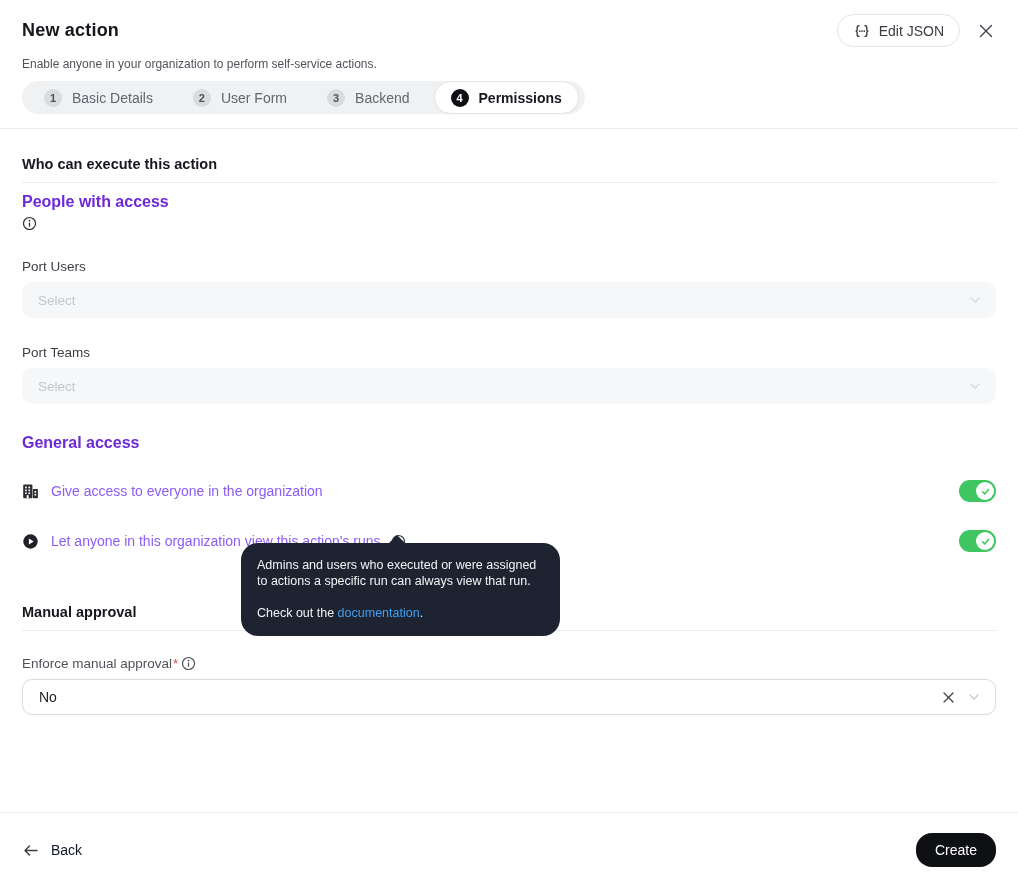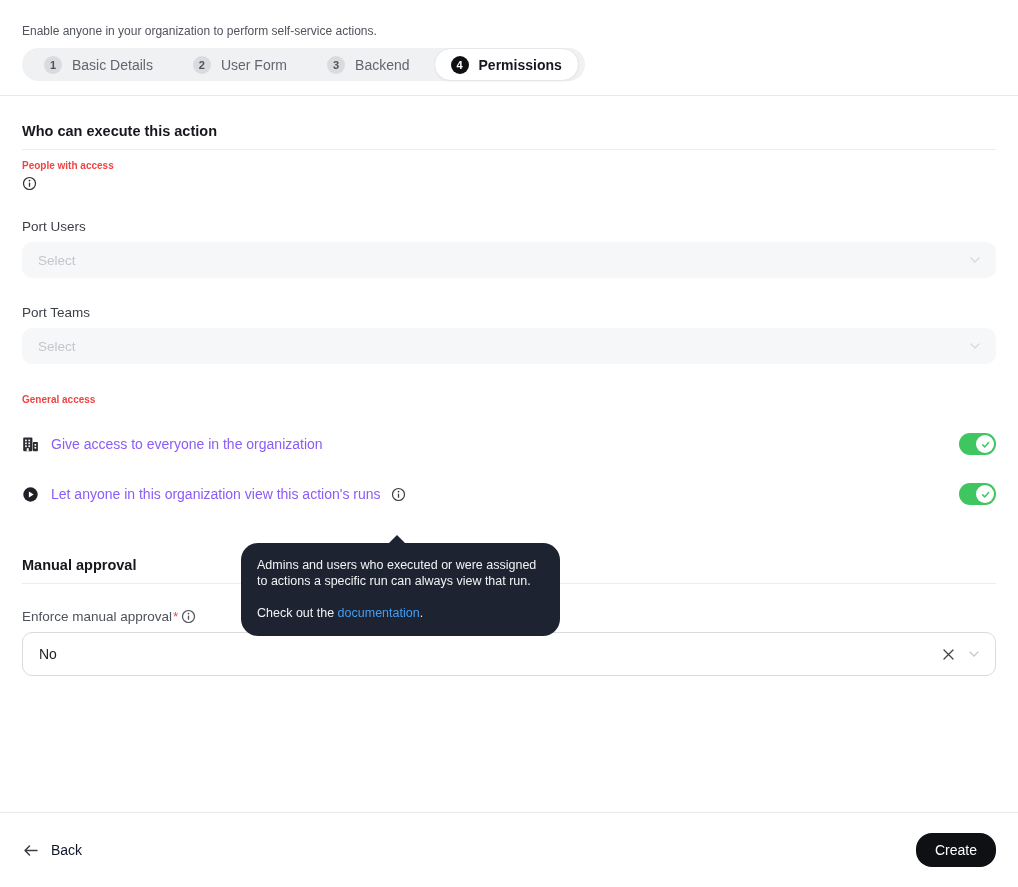--- a/index.html
+++ b/index.html
@@ -35,21 +35,21 @@
   .step.active {
     background:#fff; border:1px solid #e4e6ea; border-radius:17px; height:33px;
     padding:0 16px; margin:0 -16px; box-shadow:0 1px 2px rgba(20,22,27,.04);
   }
   .step.active .step-num { background:#0f1014; color:#fff; }
   .step.active .step-label { color:#16181d; font-weight:600; }
   
   .main { padding:0 22px; }
   .section-heading { margin-top:27px; font-size:14.5px; font-weight:700; color:#16181d; }
   .divider { border-top:1px solid #ececf0; margin-top:10px; }
-  .sub-label { margin-top:10px; font-size:10px; font-weight:700; color:#ef4444; }
+  .sub-label { margin-top:10px; font-size:16px; font-weight:700; color:#6d28d9; }
   .info-block { margin-top:5px; color:#2c2e34; }
   .field-label { margin-top:24px; font-size:13.5px; color:#3c3f47; }
   .select-box {
     margin-top:8px; height:36px; background:#f6f7f8; border-radius:10px;
     display:flex; align-items:center; padding:0 16px; cursor:pointer;
   }
   .select-placeholder { font-size:13.5px; color:#c3c6cc; flex:1; }
   .select-box .chev { color:#d8dade; }
   .toggle-row { margin-top:28px; display:flex; align-items:center; }
   .row-icon { color:#2a2c32; margin-right:12px; }
@@ -61,21 +61,21 @@
   }
   .toggle .knob {
     position:absolute; top:2px; right:2px; width:18px; height:18px; border-radius:50%;
     background:#fff; display:flex; align-items:center; justify-content:center;
   }
   .manual-wrap { position:relative; }
   .manual-heading { margin-top:52px; font-size:14.5px; font-weight:700; color:#16181d; }
   .enforce-label { margin-top:25px; font-size:13.5px; color:#4e525a; display:flex; align-items:center; }
   .required-mark { color:#e5484d; margin:0 3px 0 1px; }
   .dropdown {
-    margin-top:8px; height:44px; background:#fff; border:1px solid #d9dbdf; border-radius:10px;
+    margin-top:8px; height:36px; background:#fff; border:1px solid #d9dbdf; border-radius:10px;
     display:flex; align-items:center; padding:0 16px; cursor:pointer;
   }
   .dropdown-value { font-size:14px; color:#1d1f26; flex:1; }
   .clear-x { color:#3f434c; cursor:pointer; display:flex; margin-right:14px; }
   .dropdown .chev { color:#c8cbd1; }
   
   .tooltip {
     position:absolute; left:241px; top:543px; width:319px; z-index:10;
     background:#1d2330; border-radius:17px; padding:14px 16px 15px 16px;
     color:#f2f3f5; font-size:12.5px; line-height:1.28;
@@ -99,20 +99,44 @@
     margin-left:auto; height:34px; padding:0 19px; background:#0f1014; color:#fff;
     border:none; border-radius:16px; font-size:14px; cursor:pointer; font-family:inherit;
   }
 </style>
 </head>
 <body>
 
 <div class="page">
 
   <div class="header">
+    <div class="title-row">
+      <div class="page-title">New action</div>
+      <div class="header-actions">
+        <button class="edit-json-btn">
+          <span class="icon">
+            <svg width="18" height="16" viewBox="0 0 18 16">
+              <path d="M6 2.8 C4.8 2.8 4.2 3.5 4.2 4.8 V6.5 C4.2 7.6 3.6 8.1 2.6 8.1 C3.6 8.1 4.2 8.6 4.2 9.7 V11.4 C4.2 12.7 4.8 13.4 6 13.4" fill="none" stroke="#3a3d44" stroke-width="1.4" stroke-linecap="round"></path>
+              <path d="M12 2.8 C13.2 2.8 13.8 3.5 13.8 4.8 V6.5 C13.8 7.6 14.4 8.1 15.4 8.1 C14.4 8.1 13.8 8.6 13.8 9.7 V11.4 C13.8 12.7 13.2 13.4 12 13.4" fill="none" stroke="#3a3d44" stroke-width="1.4" stroke-linecap="round"></path>
+              <circle cx="6.7" cy="8.1" r="0.9" fill="#3a3d44"></circle>
+                <circle cx="9" cy="8.1" r="0.9" fill="#3a3d44"></circle>
+                <circle cx="11.3" cy="8.1" r="0.9" fill="#3a3d44"></circle>
+            </svg>
+          </span>
+          <span>Edit JSON</span>
+        </button>
+        <button class="close-btn">
+          <span class="icon">
+            <svg width="16" height="16" viewBox="0 0 16 16">
+                <path d="M2.5 2.5 L13.5 13.5 M13.5 2.5 L2.5 13.5" stroke="currentColor" stroke-width="1.4" stroke-linecap="round"></path>
+              </svg>
+          </span>
+        </button>
+      </div>
+    </div>
     <div class="subtitle">Enable anyone in your organization to perform self-service actions.</div>
 
     <div class="stepper">
       <div class="step">
         <span class="step-num">1</span>
         <span class="step-label">Basic Details</span>
       </div>
       <div class="step">
         <span class="step-num">2</span>
         <span class="step-label">User Form</span>

